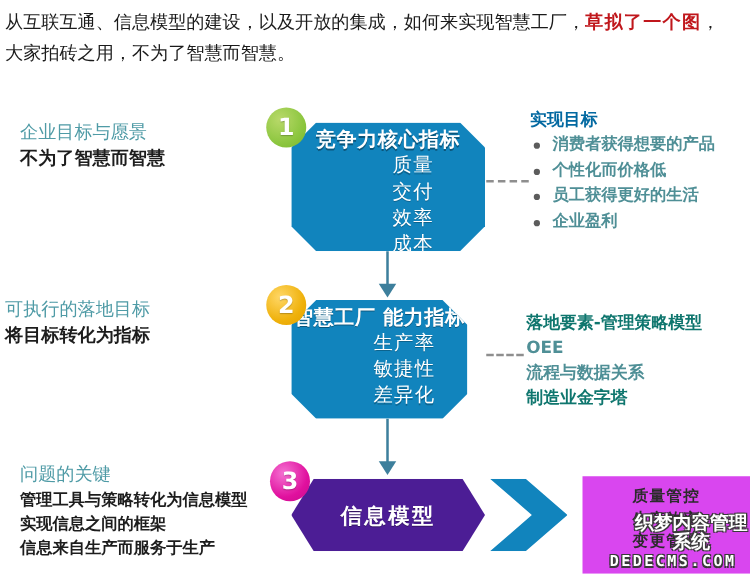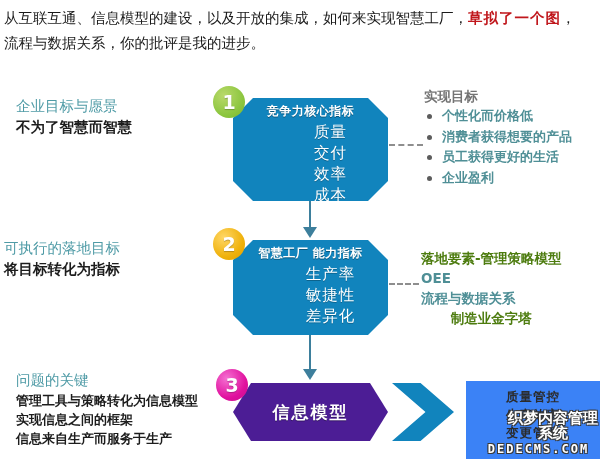--- a/index.html
+++ b/index.html
@@ -38,21 +38,21 @@
   
   .hexbox{
     position:absolute;
     background:#1184bd;
     color:#ffffff;
     text-align:center;
     clip-path:polygon(20px 0,calc(100% - 20px) 0,100% 20px,100% calc(100% - 20px),
                       calc(100% - 20px) 100%,20px 100%,0 calc(100% - 20px),0 20px);
   }
   .hexbox .title{
-    font-size:12px;font-weight:bold;line-height:21px;
+    font-size:16px;font-weight:bold;line-height:21px;
     letter-spacing:.5px;padding-top:3px;
     text-shadow:0 1px 0 rgba(0,0,0,.35);
   }
   .hexbox .item{
     font-size:15.5px;line-height:21px;letter-spacing:1px;
     text-shadow:0 1px 0 rgba(0,0,0,.25);
     padding-left:40px;
   }
 
   
@@ -75,38 +75,38 @@
     z-index:5;
     text-shadow:0 1px 1px rgba(0,0,0,.25);
   }
   .badge.g{background:radial-gradient(circle at 34% 30%,#b9d96a,#8cc63f 62%,#7ab62d);}
   .badge.y{background:radial-gradient(circle at 34% 30%,#ffd766,#efb10b 62%,#e2a000);}
   .badge.m{background:radial-gradient(circle at 34% 30%,#f571d2,#e0109e 62%,#c80d8c);}
 
   
   .ann{position:absolute;}
   .ann .ahead{
-    font-size:13.5px;font-weight:bold;color:#737373;line-height:20px;white-space:nowrap;
+    font-size:13.5px;font-weight:bold;color:#0369a1;line-height:20px;white-space:nowrap;
   }
   .ann ul{margin:0;padding:0;list-style:none;}
   .ann li{
     font-size:13px;line-height:20.5px;color:#4f8f96;white-space:nowrap;
     position:relative;padding-left:18px;font-weight:bold;
   }
   .ann li:before{
     content:"";position:absolute;left:3px;top:8px;
     width:5px;height:5px;border-radius:50%;background:#5c5c5c;
   }
   .ann .aline{font-size:13.5px;line-height:20px;white-space:nowrap;font-weight:bold;}
   .ann .aline.teal{color:#4f8f96;}
-  .ann .aline.dark{color:#4d7c0f;text-align:center;}
+  .ann .aline.dark{color:#0f766e;}
 
   
   .graybox{
-    position:absolute;background:#3b82f6;
+    position:absolute;background:#d946ef;
     display:flex;flex-direction:column;align-items:center;
     padding-top:7px;box-sizing:border-box;
   }
   .graybox .gline{
     font-size:12.5px;line-height:18px;color:#2b2b2b;
     letter-spacing:1px;font-weight:bold;white-space:nowrap;
   }
   
   .wm{
     position:absolute;left:0;right:0;bottom:4px;text-align:center;
@@ -141,21 +141,21 @@
     clip-path:polygon(0 0,46% 0,100% 50%,46% 100%,0 100%,54% 50%);
   }
 </style>
 </head>
 <body>
 
 <div id="canvas">
 
   <div class="intro">
     <span>从互联互通、信息模型的建设，以及开放的集成，如何来实现智慧工厂，</span><span class="hl">草拟了一个图</span><span>，</span>
-    <span class="line2">流程与数据关系，你的批评是我的进步。</span>
+    <span class="line2">大家拍砖之用，不为了智慧而智慧。</span>
   </div>
 
   <div class="lbl-group" style="left:16px;top:96px;">
     <div class="lbl-head">企业目标与愿景</div>
     <div class="lbl-sub">不为了智慧而智慧</div>
   </div>
 
   <div class="badge g" style="left:213px;top:86px;">1</div>
 
   <div class="hexbox" style="left:233px;top:98px;width:155px;height:103px;">
@@ -164,38 +164,38 @@
     <div class="item">交付</div>
     <div class="item">效率</div>
     <div class="item">成本</div>
   </div>
 
   <div class="dashline" style="left:389px;top:144px;width:34px;"></div>
 
   <div class="ann" style="left:424px;top:86px;">
     <div class="ahead">实现目标</div>
     <ul>
+      <li>消费者获得想要的产品</li>
       <li>个性化而价格低</li>
-      <li>消费者获得想要的产品</li>
       <li>员工获得更好的生活</li>
       <li>企业盈利</li>
     </ul>
   </div>
 
   <div class="vconn" style="left:309px;top:201px;height:30px;"></div>
   <div class="vhead" style="left:303px;top:227px;"></div>
 
   <div class="lbl-group" style="left:4px;top:238px;">
     <div class="lbl-head">可执行的落地目标</div>
     <div class="lbl-sub">将目标转化为指标</div>
   </div>
 
   <div class="badge y" style="left:213px;top:228px;">2</div>
 
-  <div class="hexbox" style="left:233px;top:240px;width:155px;height:95px;">
+  <div class="hexbox" style="left:233px;top:240px;width:141px;height:95px;">
     <div class="title">智慧工厂 能力指标</div>
     <div class="item">生产率</div>
     <div class="item">敏捷性</div>
     <div class="item">差异化</div>
   </div>
 
   <div class="dashline" style="left:389px;top:283px;width:30px;"></div>
 
   <div class="ann" style="left:421px;top:248px;">
     <div class="aline dark">落地要素-管理策略模型</div>

